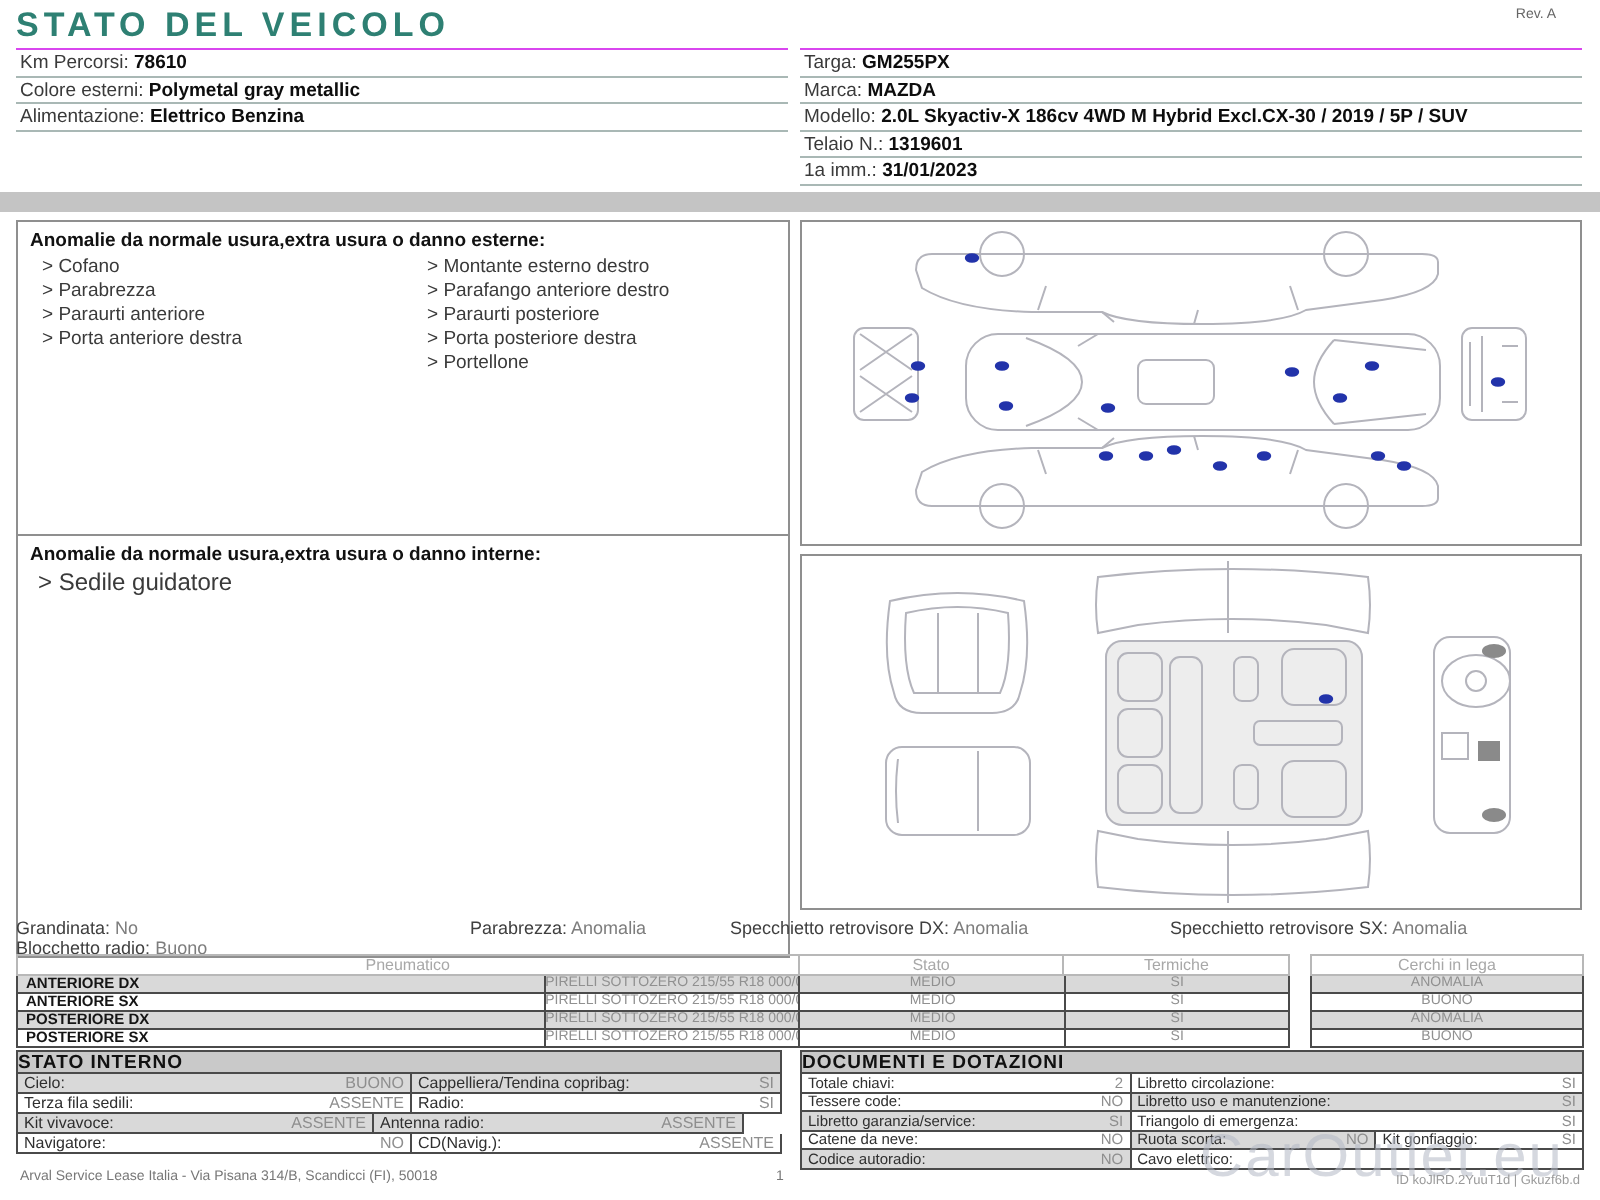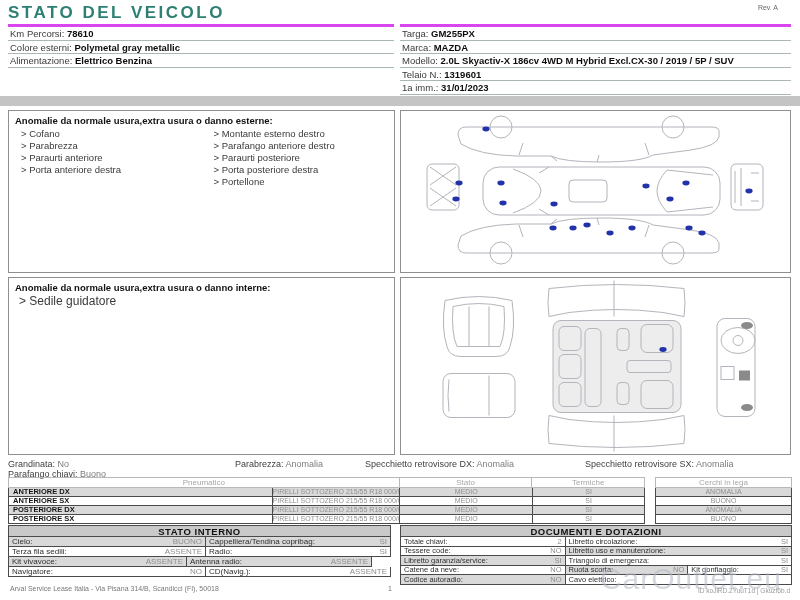--- a/index.html
+++ b/index.html
@@ -3,32 +3,32 @@
 <meta charset="utf-8">
 <style>
   html,body { margin:0; padding:0; background:#fff; }
   .page { position:relative; width:800px; height:600px; background:#ffffff;
           font-family:"Liberation Sans", sans-serif; overflow:hidden; color:#222; }
 
   .title { position:absolute; left:8px; top:3px; font-size:17px; font-weight:bold;
            letter-spacing:2.5px; color:#2e8073; }
   .rev { position:absolute; right:22px; top:4px; font-size:7px; color:#666; }
 
-  .fields { position:absolute; top:24px; border-top:3px solid #d946ef; }
+  .fields { position:absolute; top:24px; border-top:1px solid #d946ef; }
   .fields.fl { left:8px; width:386px; }
   .fields.fr { left:400px; width:391px; }
   .frow { border-bottom:1px solid #a9b8b5; padding:1px 2px 0 2px; font-size:9.5px;
           line-height:11.5px; min-height:11.5px; color:#3a3a3a; }
   .frow b { color:#0d0d0d; }
 
   .band { position:absolute; left:0; top:96px; width:800px; height:10px; background:#c4c4c4; }
 
   .box { position:absolute; border:1px solid #8f8f8f; background:#fff; box-sizing:border-box; }
   #box-ext-l { left:8px;   top:110px; width:387px; height:163px; }
-  #box-int-l { left:8px;   top:277px; width:387px; height:178px; }
+  #box-int-l { left:8px;   top:267px; width:387px; height:212px; }
   #box-ext-r { left:400px; top:110px; width:391px; height:163px; }
   #box-int-r { left:400px; top:277px; width:391px; height:178px; }
   .boxtitle { font-size:9.5px; font-weight:bold; color:#111; padding:4px 6px 2px 6px; }
   .cols { display:flex; }
   .cols ul { list-style:none; margin:0; padding:0 0 0 12px; width:50%;
              font-size:9.5px; line-height:12px; color:#3a3a3a; }
   .cols ul li::before, .single li::before { content:">\00a0 "; color:#3a3a3a; }
   .single { list-style:none; margin:0; padding:0 0 0 10px; font-size:12px;
             line-height:12px; color:#3a3a3a; }
   .diag { width:100%; height:100%; display:block; }
@@ -46,21 +46,21 @@
   .trow:first-of-type { border-top:1px solid #4a4a4a; }
   .tc { border-right:1px solid #4a4a4a; border-bottom:1px solid #4a4a4a;
         height:9px; line-height:8px; text-align:center; color:#909090; font-size:7px;
         overflow:hidden; white-space:nowrap; }
   .tc.pos { font-weight:bold; color:#151515; text-align:left; padding-left:4px; font-size:7.5px; }
   .g { background:#d9d9d9; }
 
   .sect { position:absolute; font-size:8px; }
   .sect * { box-sizing:border-box; }
   .sect .hdr { background:#c9c9c9; border:1px solid #4a4a4a; font-weight:bold; color:#111;
-               text-align:center; font-size:9.5px; height:12px; line-height:11px; letter-spacing:0.5px; }
+               text-align:left; font-size:9.5px; height:12px; line-height:11px; letter-spacing:0.5px; }
   .sect .row { display:flex; border-left:1px solid #4a4a4a; }
   .cell { border-right:1px solid #4a4a4a; border-bottom:1px solid #4a4a4a;
           display:flex; justify-content:space-between; align-items:center; padding:0 3px;
           overflow:hidden; white-space:nowrap; }
   .cell .l { color:#2f2f2f; } .cell .v { color:#8e8e8e; }
   #sect-stato .cell { height:10px; font-size:8px;gap:36px; }
   #sect-doc  .cell { height:9.5px; font-size:7.5px; }
 
   .footer-left { position:absolute; left:10px; top:585px; font-size:7px; color:#777; }
   .footer-page { position:absolute; left:388px; top:585px; font-size:7px; color:#777; }
@@ -202,21 +202,21 @@
         <rect x="320" y="88" width="13" height="13"></rect>
         <ellipse cx="346" cy="47" rx="6" ry="3.5" fill="#8a8a8a" stroke="none"></ellipse>
         <ellipse cx="346" cy="129" rx="6" ry="3.5" fill="#8a8a8a" stroke="none"></ellipse>
         <rect x="338" y="92" width="11" height="10" fill="#8a8a8a" stroke="none"></rect>
       </g>
     <ellipse cx="262" cy="71" rx="3.6" ry="2.4" fill="#2233aa"></ellipse>
       </svg>
   </div>
 
   <div class="cond" style="left:8px;top:459px"><span>Grandinata:</span> <span class="cv">No</span></div>
-  <div class="cond" style="left:8px;top:469px"><span>Parafango chiavi:</span> <span class="cv">Buono</span></div>
+  <div class="cond" style="left:8px;top:469px"><span>Blocchetto radio:</span> <span class="cv">Buono</span></div>
   <div class="cond" style="left:235px;top:459px"><span>Parabrezza:</span> <span class="cv">Anomalia</span></div>
   <div class="cond" style="left:365px;top:459px"><span>Specchietto retrovisore DX:</span> <span class="cv">Anomalia</span></div>
   <div class="cond" style="left:585px;top:459px"><span>Specchietto retrovisore SX:</span> <span class="cv">Anomalia</span></div>
 
   <div class="tbl" style="left:8px;top:477px;width:637px">
     <div class="thead">
       <div class="hc" style="width:392px">Pneumatico</div>
       <div class="hc" style="width:133px">Stato</div>
       <div class="hc" style="width:112px">Termiche</div>
     </div>

